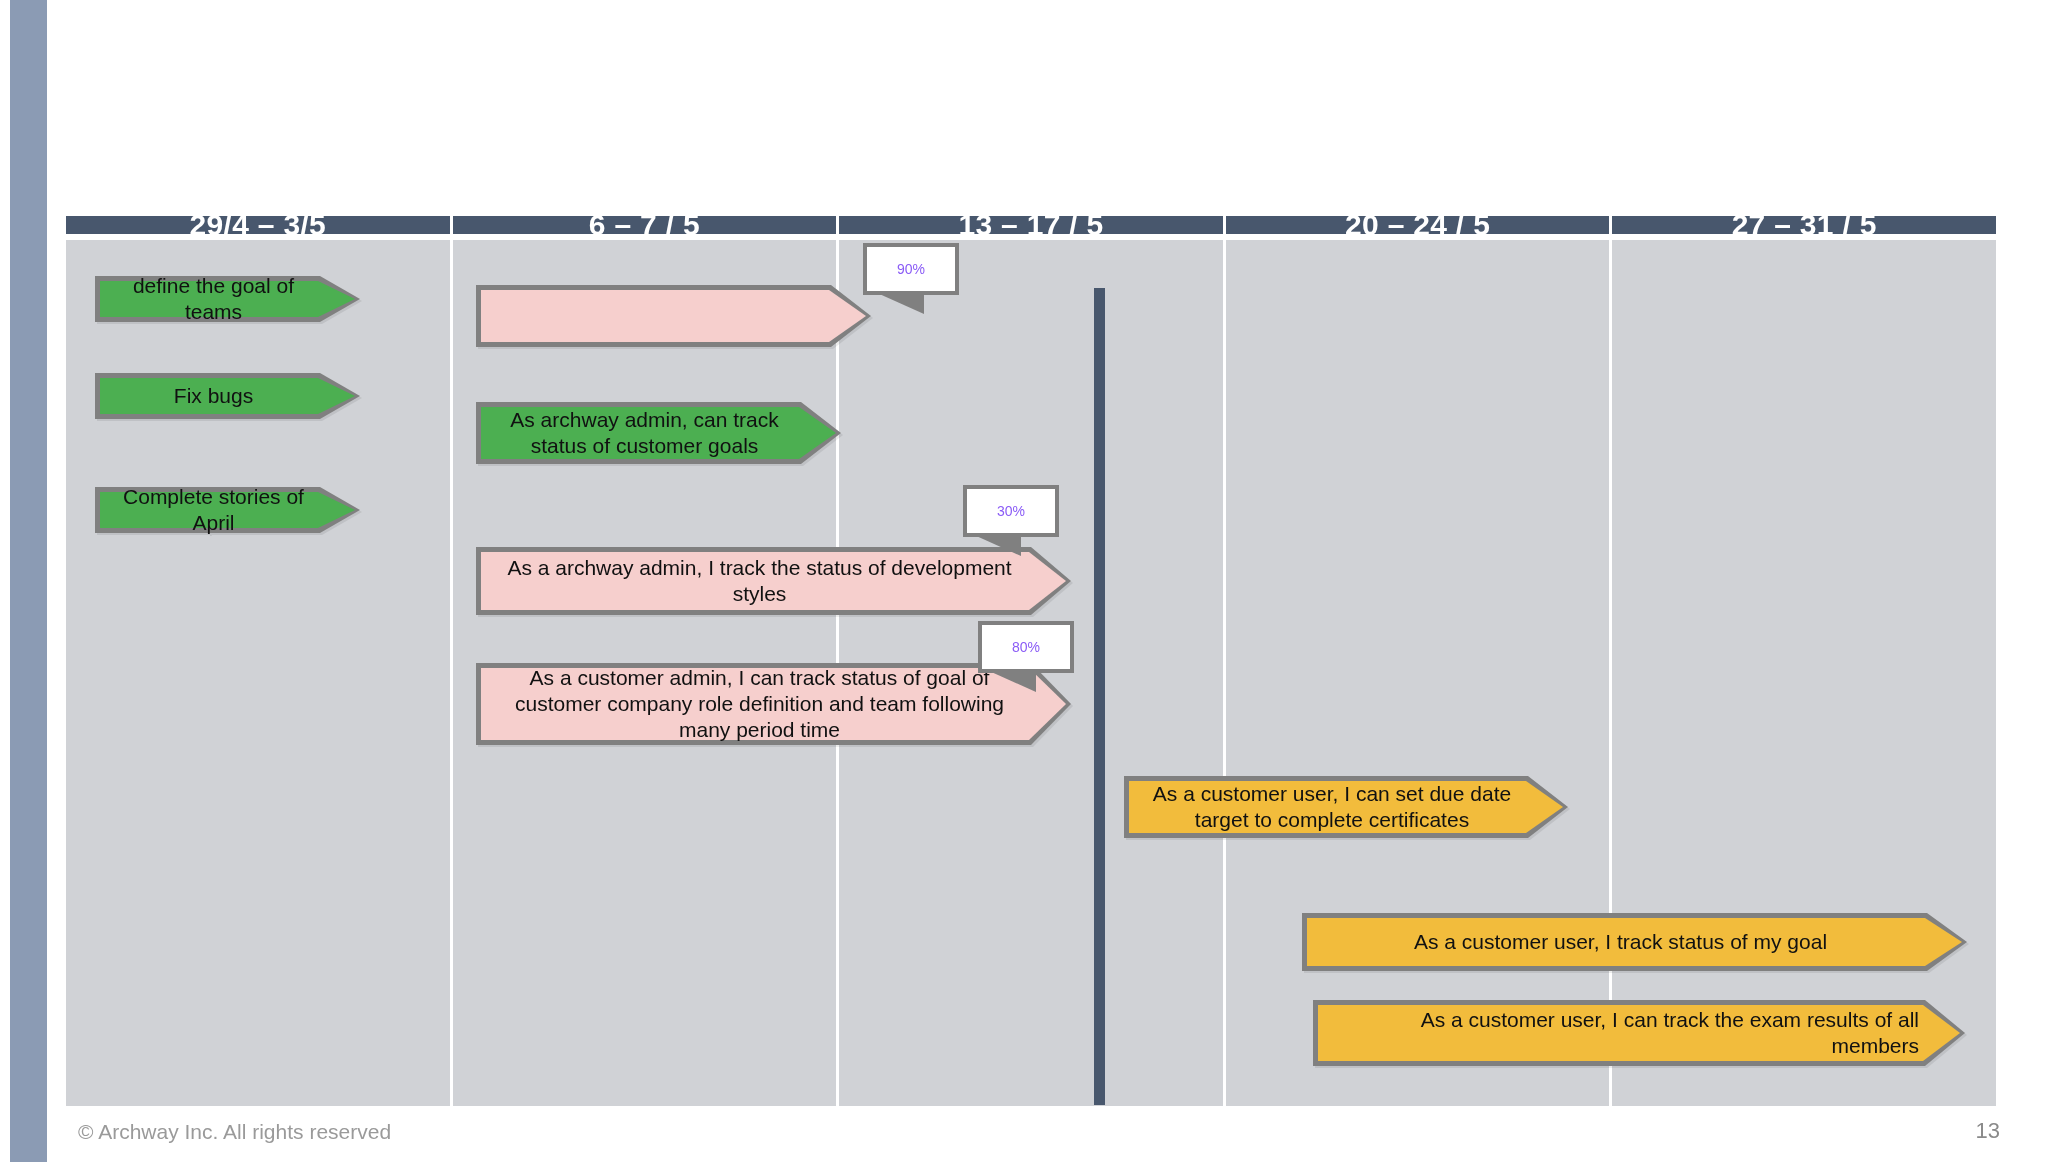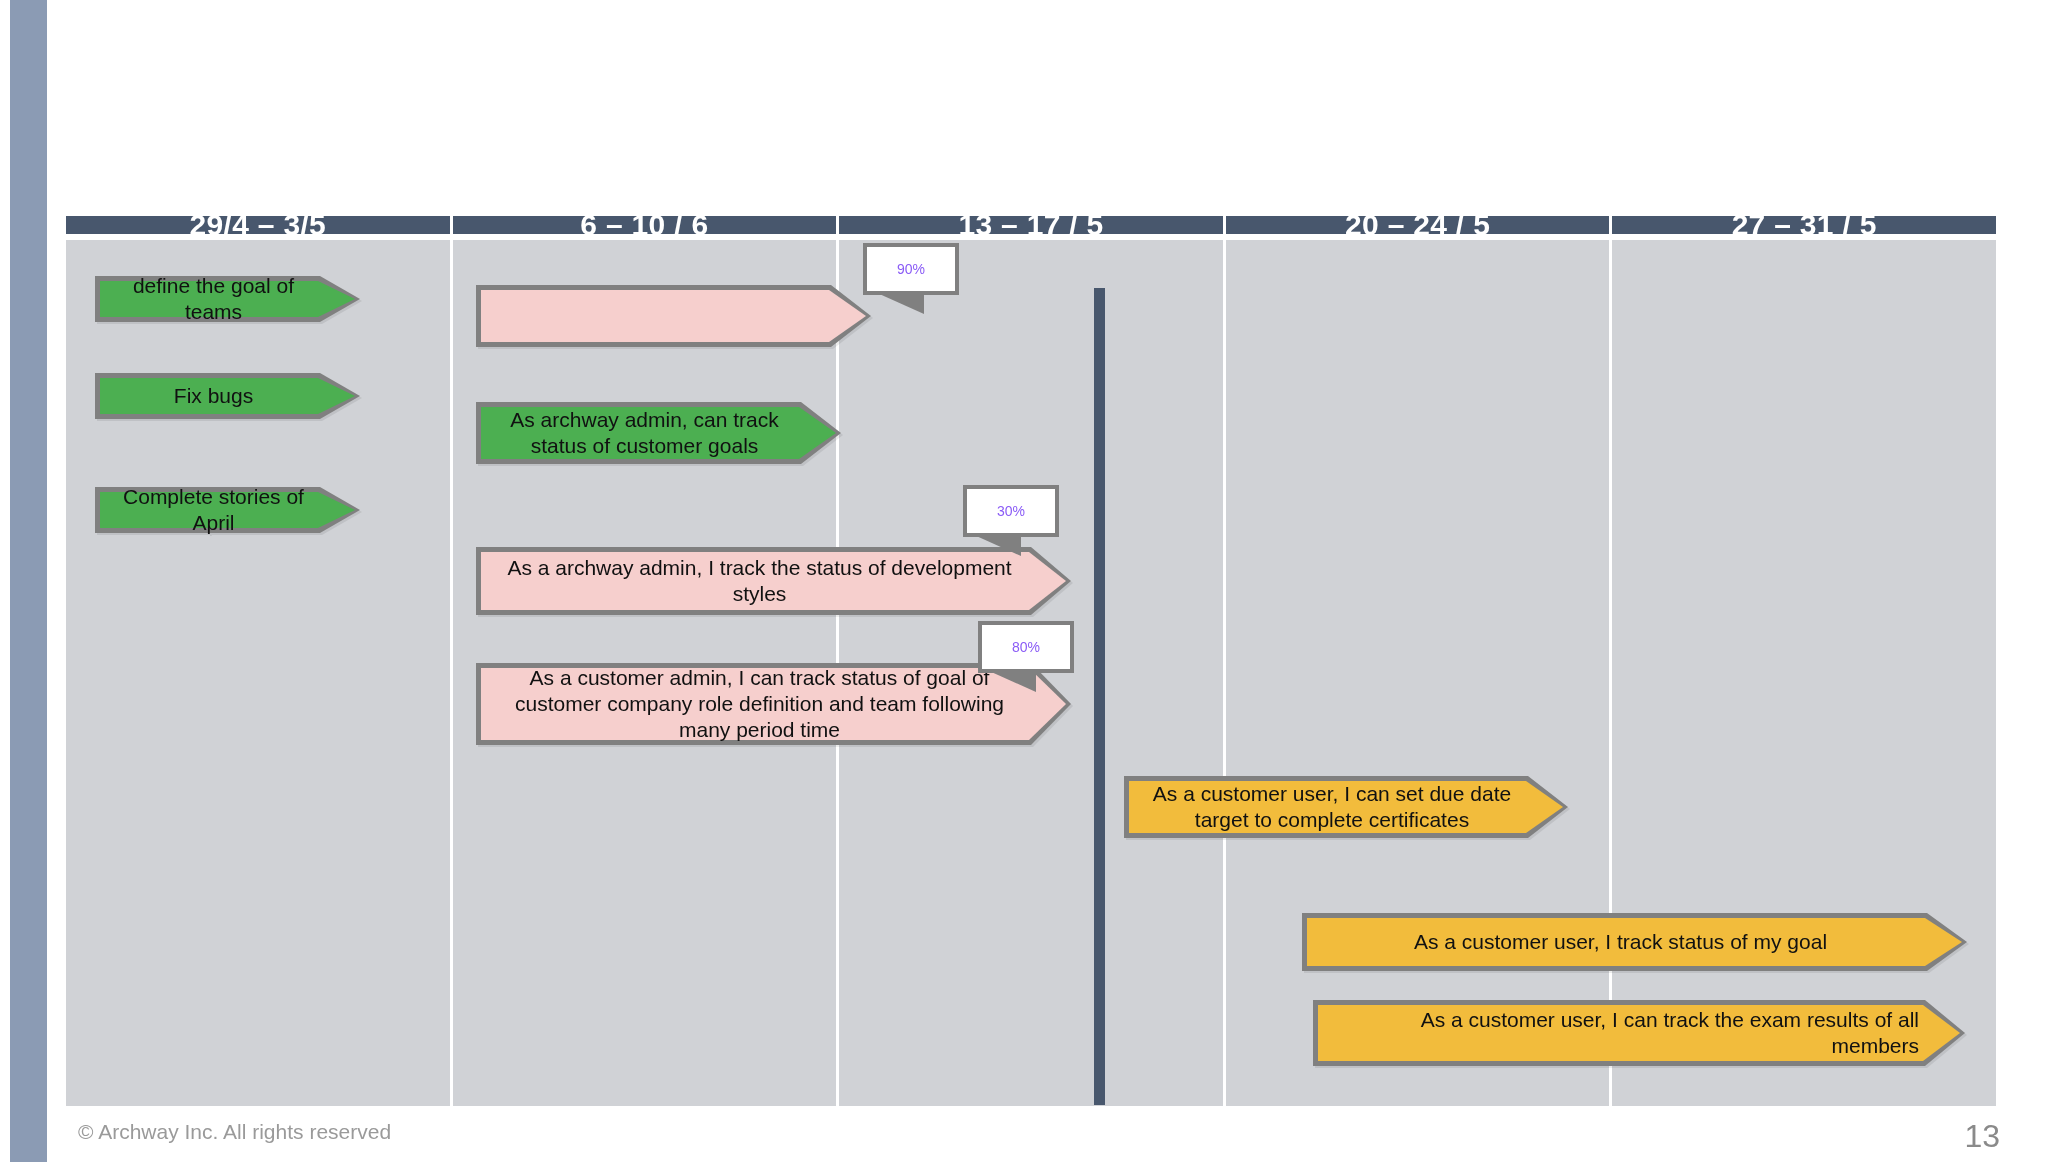--- a/index.html
+++ b/index.html
@@ -109,34 +109,34 @@
     width:0; height:0;
   }
 
   
   #footer-text {
     position:absolute; left:78px; top:1120px;
     font-size:21px; color:#9a9a9a;
   }
   #page-number {
     position:absolute; right:60px; top:1118px;
-    font-size:32px; color:#8a8a8a;
+    font-size:22px; color:#8a8a8a;
   }
 </style>
 </head>
 <body>
 
 <div id="slide">
 
   <div id="sidebar"></div>
   <div id="sidebar-edge"></div>
 
   <div id="header-row">
       <div class="hdr-cell">29/4 – 3/5</div>
-      <div class="hdr-cell">6 – 10 / 6</div>
+      <div class="hdr-cell">6 – 7 / 5</div>
       <div class="hdr-cell">13 – 17 / 5</div>
       <div class="hdr-cell">20 – 24 / 5</div>
       <div class="hdr-cell">27 – 31 / 5</div>
     </div>
 
   <div id="grid-body">
       <div class="col-cell"></div>
       <div class="col-cell"></div>
       <div class="col-cell"></div>
       <div class="col-cell"></div>

